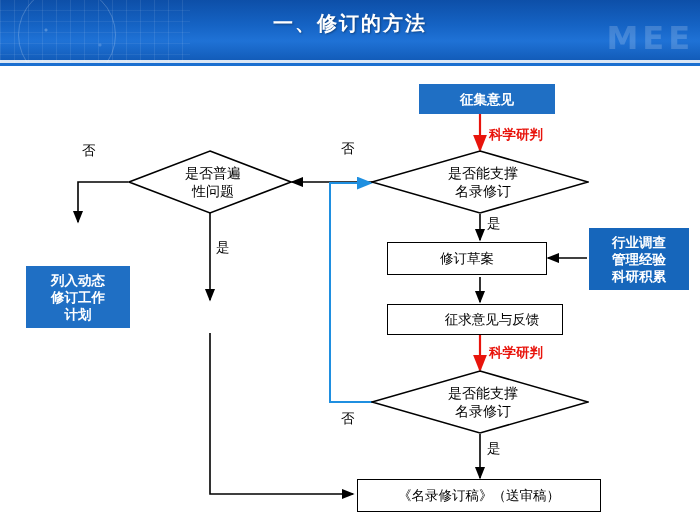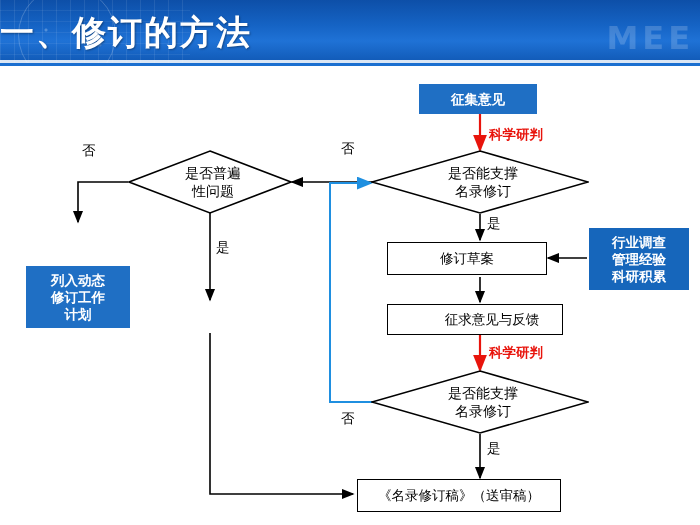--- a/index.html
+++ b/index.html
@@ -57,22 +57,23 @@
     font-weight: bold;
     letter-spacing: 4px;
     color: rgba(255,255,255,0.18);
     line-height: 56px;
     user-select: none;
   }
   #header .title {
     position: absolute;
     left: 0; right: 0;
     top: 10px;
+    text-align: center;
     color: #ffffff;
-    font-size: 34px;
+    font-size: 20px;
     font-weight: bold;
     letter-spacing: 2px;
     text-shadow: 1px 1px 2px rgba(0,0,0,0.35);
   }
   #header .rule {
     position: absolute;
     left: 0; bottom: 3px;
     width: 700px; height: 3px;
     background: #ffffff;
     opacity: 0.85;
@@ -196,21 +197,21 @@
 
     <line x1="480" y1="332" x2="480" y2="370" stroke="#e8140c" stroke-width="2.2" marker-end="url(#arrowRed)"></line>
 
     <line x1="480" y1="434" x2="480" y2="478" stroke="#000000" stroke-width="1.6" marker-end="url(#arrowBlack)"></line>
 
     <polyline points="378,402 330,402 330,183 371,183" fill="none" stroke="#1f8fe0" stroke-width="2" marker-end="url(#arrowCyan)"></polyline>
 
     <polyline points="210,333 210,494 353,494" fill="none" stroke="#000000" stroke-width="1.6" marker-end="url(#arrowBlack)"></polyline>
   </svg>
 
-  <div class="node blue-box" style="left:419px; top:84px; width:118px; height:30px;">
+  <div class="node blue-box" style="left:419px; top:84px; width:136px; height:30px;">
     <span>征集意见</span>
   </div>
 
   <div class="red-label" style="left:489px; top:126px;">科学研判</div>
 
   <div class="diamond" style="left:371px; top:150px; width:218px; height:64px;">
     <svg class="shape" viewBox="0 0 218 64" preserveAspectRatio="none">
       <polygon points="109,1 217,32 109,63 1,32" fill="#ffffff" stroke="#000000" stroke-width="1.6"></polygon>
     </svg>
     <div class="label">
@@ -268,17 +269,17 @@
       <polygon points="109,1 217,32 109,63 1,32" fill="#ffffff" stroke="#000000" stroke-width="1.6"></polygon>
     </svg>
     <div class="label">
       <div>
         <div>是否能支撑</div>
         <div>名录修订</div>
       </div>
     </div>
   </div>
 
-  <div class="node box" style="left:357px; top:479px; width:204px; height:33px;">
+  <div class="node box" style="left:357px; top:479px; width:244px; height:33px;">
     <span>《名录修订稿》（送审稿）</span>
   </div>
 
 </div>
 
 </body></html>

